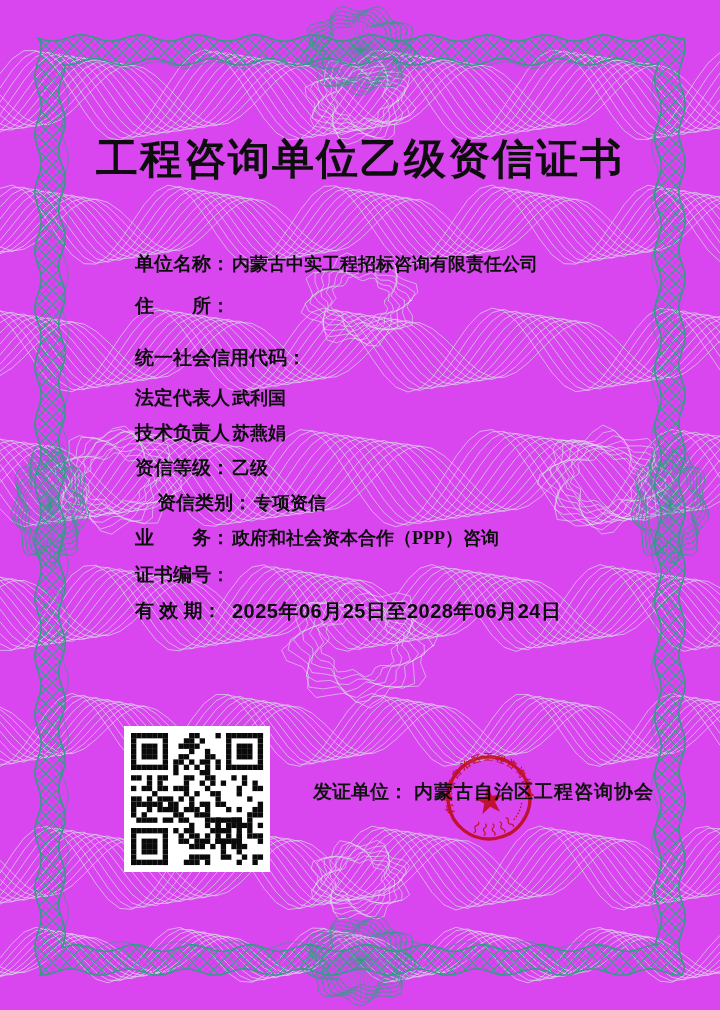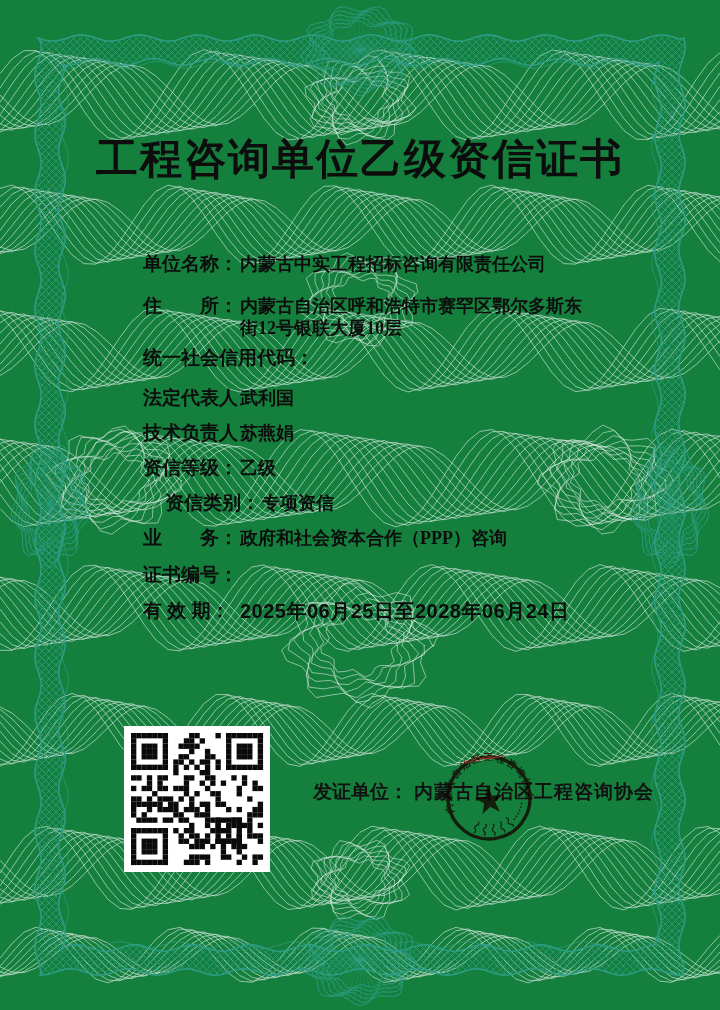--- a/index.html
+++ b/index.html
@@ -1,26 +1,26 @@
 <!DOCTYPE html>
 <html><head>
 <meta charset="utf-8">
 <style>
   html,body{margin:0;padding:0;background:#9a9a9a;}
   .page{
-    position:relative;width:720px;height:1010px;background:#15803d;
+    position:relative;width:720px;height:1010px;background:#d946ef;
     overflow:hidden;font-family:"Liberation Sans",sans-serif;color:#111;
   }
   svg.layer{position:absolute;left:0;top:0;pointer-events:none;}
   .title{
     position:absolute;left:0;top:136px;width:720px;text-align:center;
     font-size:42px;line-height:46px;font-weight:900;letter-spacing:2px;color:#0d0d0d;
   }
   #fields{position:absolute;left:135px;top:0;width:460px;}
-  .row{position:absolute;left:8px;display:flex;align-items:flex-start;justify-content:flex-end;}
+  .row{position:absolute;left:0;display:flex;align-items:flex-start;justify-content:flex-end;}
   .flabel{
     flex:0 0 auto;font-weight:bold;font-size:19px;line-height:22px;white-space:pre;color:#0d0d0d;
   }
   .fvalue{
     font-size:18px;line-height:22px;color:#0d0d0d;
     font-family:"Liberation Serif","DejaVu Serif",serif;font-weight:600;
   }
   .fvalue.num{
     font-family:"Liberation Sans",sans-serif;font-weight:bold;font-size:20px;letter-spacing:0.5px;
   }
@@ -415,21 +415,20 @@
 
   <div class="title">工程咨询单位乙级资信证书</div>
 
   <div id="fields">
       <div class="row" style="top: 253px;">
         <span class="flabel" style="width: 97px;">单位名称：</span>
         <span class="fvalue">内蒙古中实工程招标咨询有限责任公司</span>
       </div>
       <div class="row" style="top: 295px;">
         <span class="flabel" style="width: 97px;">住　　所：</span>
-        <span class="fvalue wrap">内蒙古自治区呼和浩特市赛罕区鄂尔多斯东街12号银联大厦10层</span>
       </div>
       <div class="row" style="top: 347px;">
         <span class="flabel" style="width: 168px;">统一社会信用代码：</span>
       </div>
       <div class="row" style="top: 387px;">
         <span class="flabel" style="width: 97px;">法定代表人：</span>
         <span class="fvalue">武利国</span>
       </div>
       <div class="row" style="top: 422px;">
         <span class="flabel" style="width: 97px;">技术负责人：</span>

